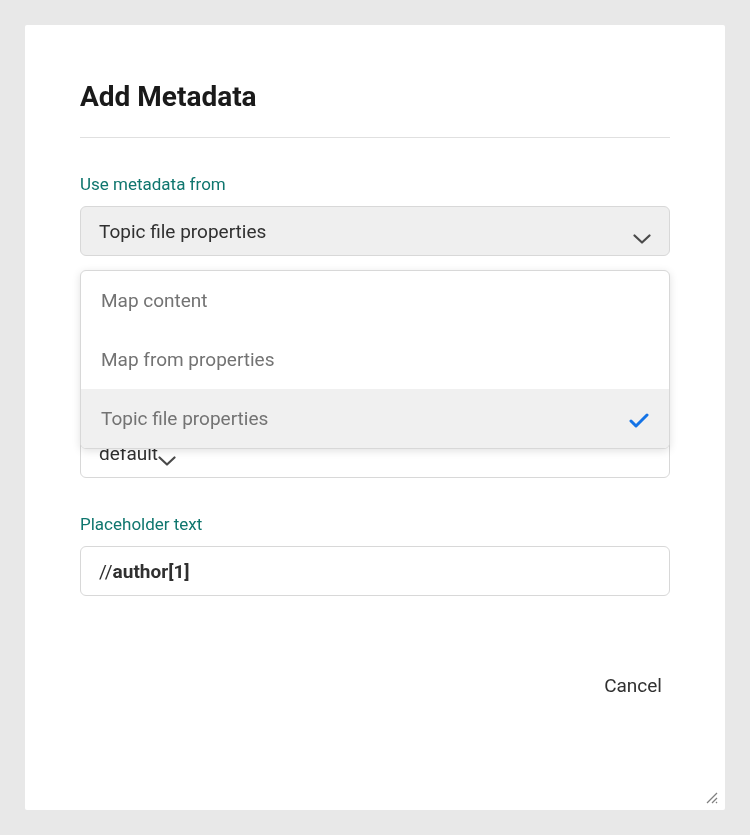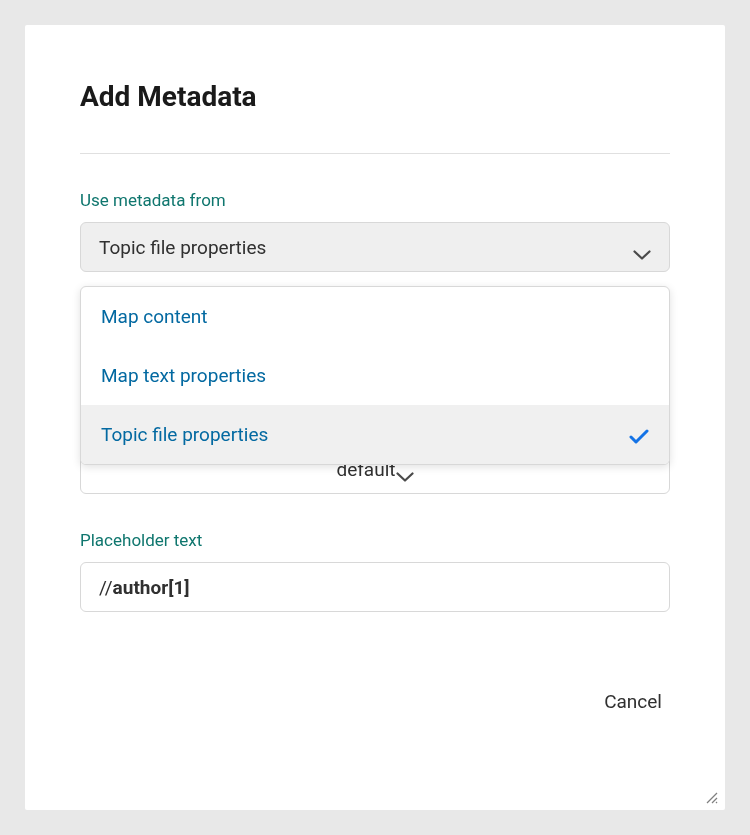--- a/index.html
+++ b/index.html
@@ -20,21 +20,21 @@
       border-radius: 2px;
       padding: 55px 55px 40px 55px;
       width: 100%;
       height: 100%;
       position: relative;
     }
     .dialog-title {
       font-size: 28px;
       font-weight: 700;
       color: #1a1a1a;
-      margin-bottom: 40px;
+      margin-bottom: 24px;
     }
     .divider {
       height: 1px;
       background: #e0e0e0;
       margin-bottom: 36px;
     }
     .field-label {
       font-size: 17px;
       color: #0f766e;
       margin-bottom: 12px;
@@ -73,21 +73,21 @@
       background: #ffffff;
       border: 1px solid #d8d8d8;
       border-radius: 6px;
       box-shadow: 0 2px 8px rgba(0,0,0,0.12);
       z-index: 10;
       overflow: hidden;
     }
     .dropdown-item {
       padding: 18px 20px;
       font-size: 19px;
-      color: #0369a1;
+      color: #737373;
       cursor: pointer;
       display: flex;
       align-items: center;
       justify-content: space-between;
     }
     .dropdown-item.selected {
       background: #f0f0f0;
     }
     .check-icon {
       width: 20px;
@@ -99,21 +99,21 @@
       height: 100%;
     }
     .partial-select {
       width: 100%;
       height: 50px;
       border: 1px solid #d8d8d8;
       border-radius: 6px;
       padding: 0 18px;
       display: flex;
       align-items: center;
-      justify-content: center;
+      justify-content: flex-start;
       font-size: 19px;
       color: #303030;
       margin-top: 172px;
       margin-bottom: 36px;
     }
     .text-input {
       width: 100%;
       height: 50px;
       border: 1px solid #d8d8d8;
       border-radius: 6px;
@@ -187,21 +187,21 @@
           <polyline points="1.5,1.5 9,8.5 16.5,1.5"></polyline>
         </svg>
       </span>
     </div>
 
     <div class="dropdown-menu">
       <div class="dropdown-item">
         <span>Map content</span>
       </div>
       <div class="dropdown-item">
-        <span>Map text properties</span>
+        <span>Map from properties</span>
       </div>
       <div class="dropdown-item selected">
         <span>Topic file properties</span>
         <span class="check-icon">
           <svg viewBox="0 0 20 16" fill="none" stroke="#1473e6" stroke-width="3" stroke-linecap="round" stroke-linejoin="round">
             <polyline points="2,8 7,13 18,2"></polyline>
           </svg>
         </span>
       </div>
     </div>

